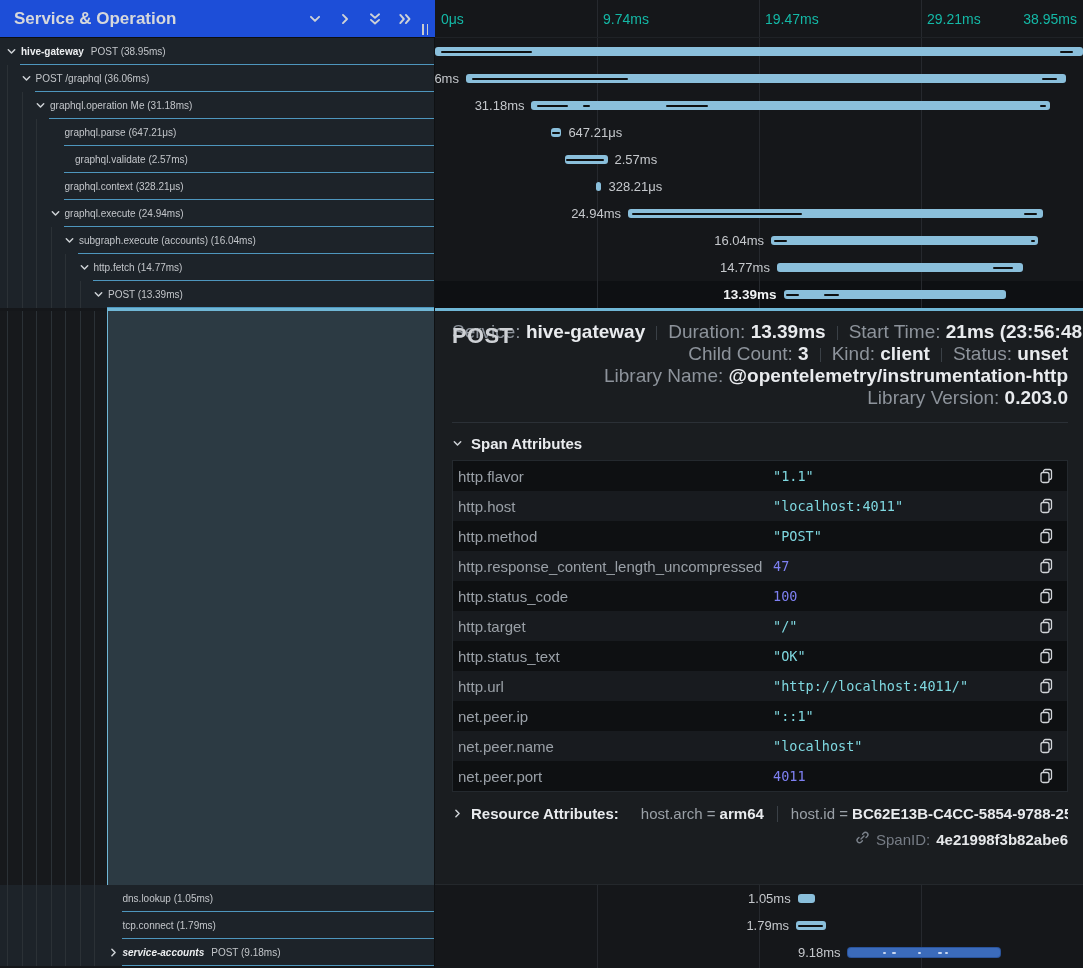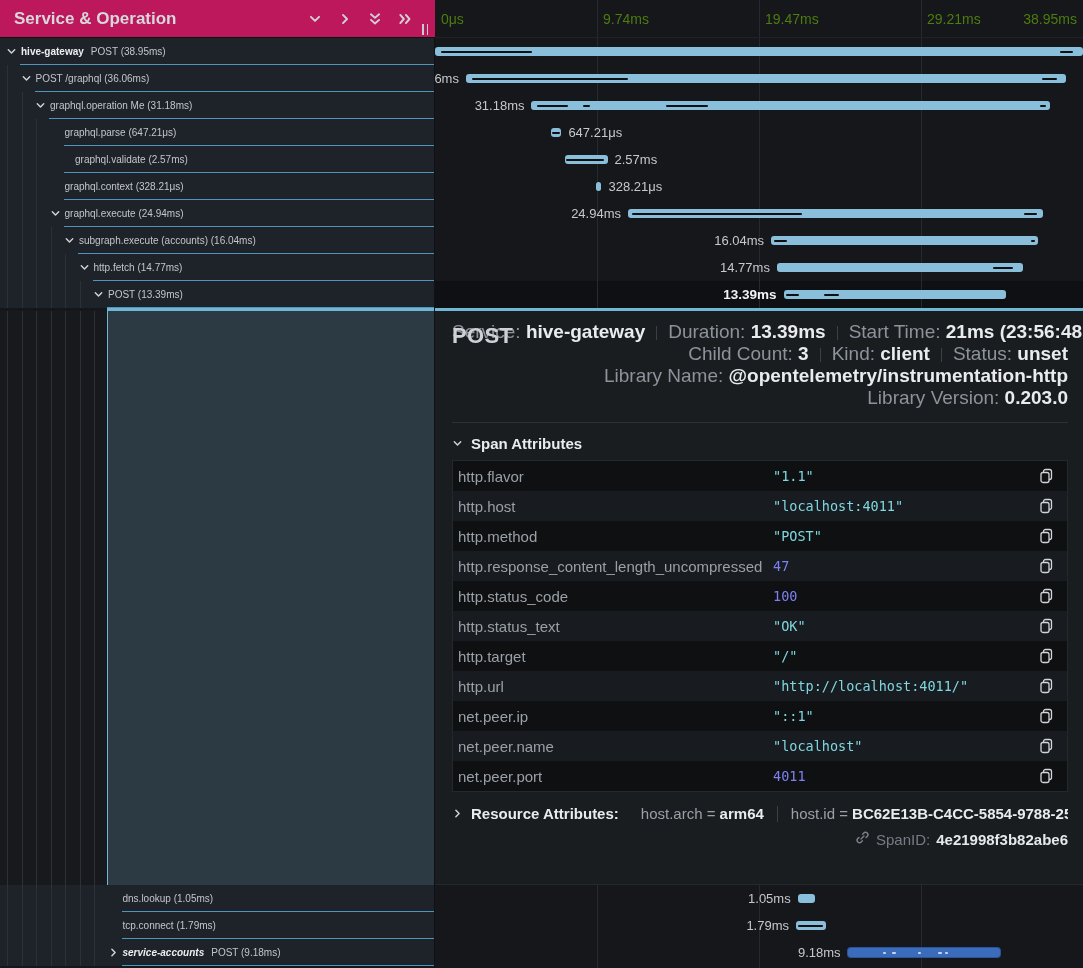--- a/index.html
+++ b/index.html
@@ -30,26 +30,26 @@
   .bar.light { background:#8abfdb; }
   .bar.dark  { background:#3b6bbb; box-shadow:0 0 0 1px #2a549c; }
   .bar-tick { position:absolute; top:3.5px; height:2px; border-radius:1px; }
   .bar.light .bar-tick { background:#0e1011; }
   .bar.dark  .bar-tick { background:#c9d7f0; }
   .bar-label { position:absolute; top:0; line-height:27px; font-size:13px; color:#c5c8cc; white-space:nowrap; }
   .bar-label.sel { font-weight:bold; color:#f0f2f4; font-size:13.5px; }
 
   
   .header { position:absolute; left:0; top:0; width:1083px; height:38px; z-index:6; border-bottom:1px solid #1f2226; }
-  .header-left { position:absolute; left:0; top:0; width:435px; height:38px; background:#be185d; border-bottom:1px solid #0c0e10; }
+  .header-left { position:absolute; left:0; top:0; width:435px; height:38px; background:#1d4ed8; border-bottom:1px solid #0c0e10; }
   .header-title { position:absolute; left:14px; top:0; line-height:37px; font-size:17px; font-weight:bold; color:#d6d8db; }
   .hicon { position:absolute; top:12px; width:14px; height:14px; cursor:pointer; }
   .grip { position:absolute; left:422px; top:24px; width:8px; height:11px; cursor:col-resize; display:flex; gap:3px; }
   .grip i { display:block; width:1.5px; height:11px; background:#c8cbcf; }
-  .ruler-tick { position:absolute; top:0; line-height:38px; font-size:14px; color:#4d7c0f; white-space:nowrap; }
+  .ruler-tick { position:absolute; top:0; line-height:38px; font-size:14px; color:#14b8a6; white-space:nowrap; }
 
   
   .detail-gutter { position:absolute; left:0; top:311px; width:107px; height:574px; background:#17191c; z-index:4; }
   .detail-slate { position:absolute; left:107px; top:311px; width:327px; height:574px; background:#2c3a43; border-left:1px solid #70b7d6; z-index:4; }
   .accent-line { position:absolute; left:107px; top:308px; width:976px; height:3px; background:#70b7d6; z-index:5; }
   .detail-panel { position:absolute; left:435px; top:311px; width:648px; height:574px; background:#1a1d20; z-index:4; padding:10px 15px 0 17px; border-bottom:1px solid #24282c; }
   .dp-head { position:relative; min-height:88px; }
   .dp-title { position:absolute; left:0; top:2px; font-size:22px; font-weight:600; color:#ced1d5; letter-spacing:.3px; }
   .dp-meta-line { text-align:right; font-size:19px; line-height:22px; color:#8d939b; white-space:nowrap; }
   .mv { color:#e9ebee; font-weight:bold; }
@@ -411,30 +411,30 @@
         </div>
         <div class="attr-row">
           <div class="ak">http.status_code</div>
           <div class="av v-number">100</div>
           <button class="copy-btn"><svg width="15" height="16" viewBox="0 0 15 16">
               <rect x="4.5" y="1.5" width="8" height="10" rx="2" fill="none" stroke="#d2d5d9" stroke-width="1.3"></rect>
               <rect x="2" y="4.5" width="8" height="10" rx="2" class="copy-front" stroke="#d2d5d9" stroke-width="1.3"></rect>
             </svg></button>
         </div>
         <div class="attr-row">
+          <div class="ak">http.target</div>
+          <div class="av v-string">"/"</div>
+          <button class="copy-btn"><svg width="15" height="16" viewBox="0 0 15 16">
+              <rect x="4.5" y="1.5" width="8" height="10" rx="2" fill="none" stroke="#d2d5d9" stroke-width="1.3"></rect>
+              <rect x="2" y="4.5" width="8" height="10" rx="2" class="copy-front" stroke="#d2d5d9" stroke-width="1.3"></rect>
+            </svg></button>
+        </div>
+        <div class="attr-row">
           <div class="ak">http.status_text</div>
           <div class="av v-string">"OK"</div>
-          <button class="copy-btn"><svg width="15" height="16" viewBox="0 0 15 16">
-              <rect x="4.5" y="1.5" width="8" height="10" rx="2" fill="none" stroke="#d2d5d9" stroke-width="1.3"></rect>
-              <rect x="2" y="4.5" width="8" height="10" rx="2" class="copy-front" stroke="#d2d5d9" stroke-width="1.3"></rect>
-            </svg></button>
-        </div>
-        <div class="attr-row">
-          <div class="ak">http.target</div>
-          <div class="av v-string">"/"</div>
           <button class="copy-btn"><svg width="15" height="16" viewBox="0 0 15 16">
               <rect x="4.5" y="1.5" width="8" height="10" rx="2" fill="none" stroke="#d2d5d9" stroke-width="1.3"></rect>
               <rect x="2" y="4.5" width="8" height="10" rx="2" class="copy-front" stroke="#d2d5d9" stroke-width="1.3"></rect>
             </svg></button>
         </div>
         <div class="attr-row">
           <div class="ak">http.url</div>
           <div class="av v-string">"http://localhost:4011/"</div>
           <button class="copy-btn"><svg width="15" height="16" viewBox="0 0 15 16">
               <rect x="4.5" y="1.5" width="8" height="10" rx="2" fill="none" stroke="#d2d5d9" stroke-width="1.3"></rect>

